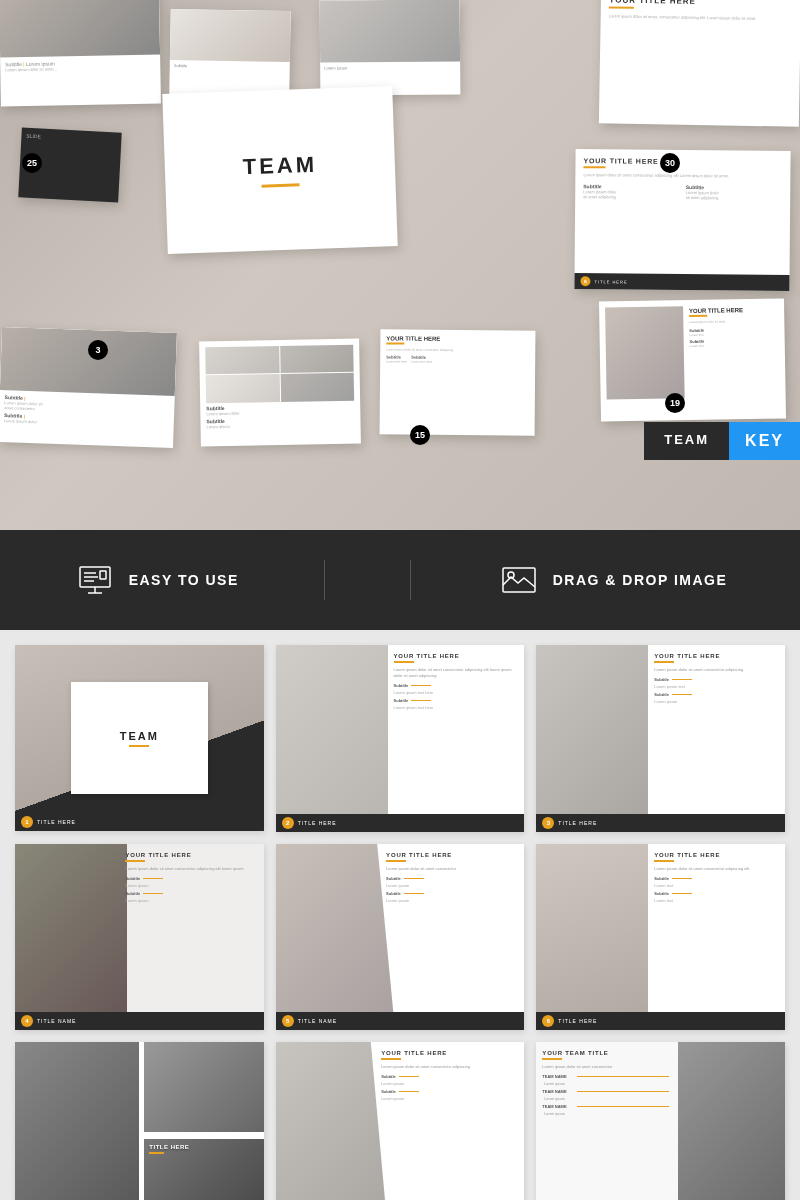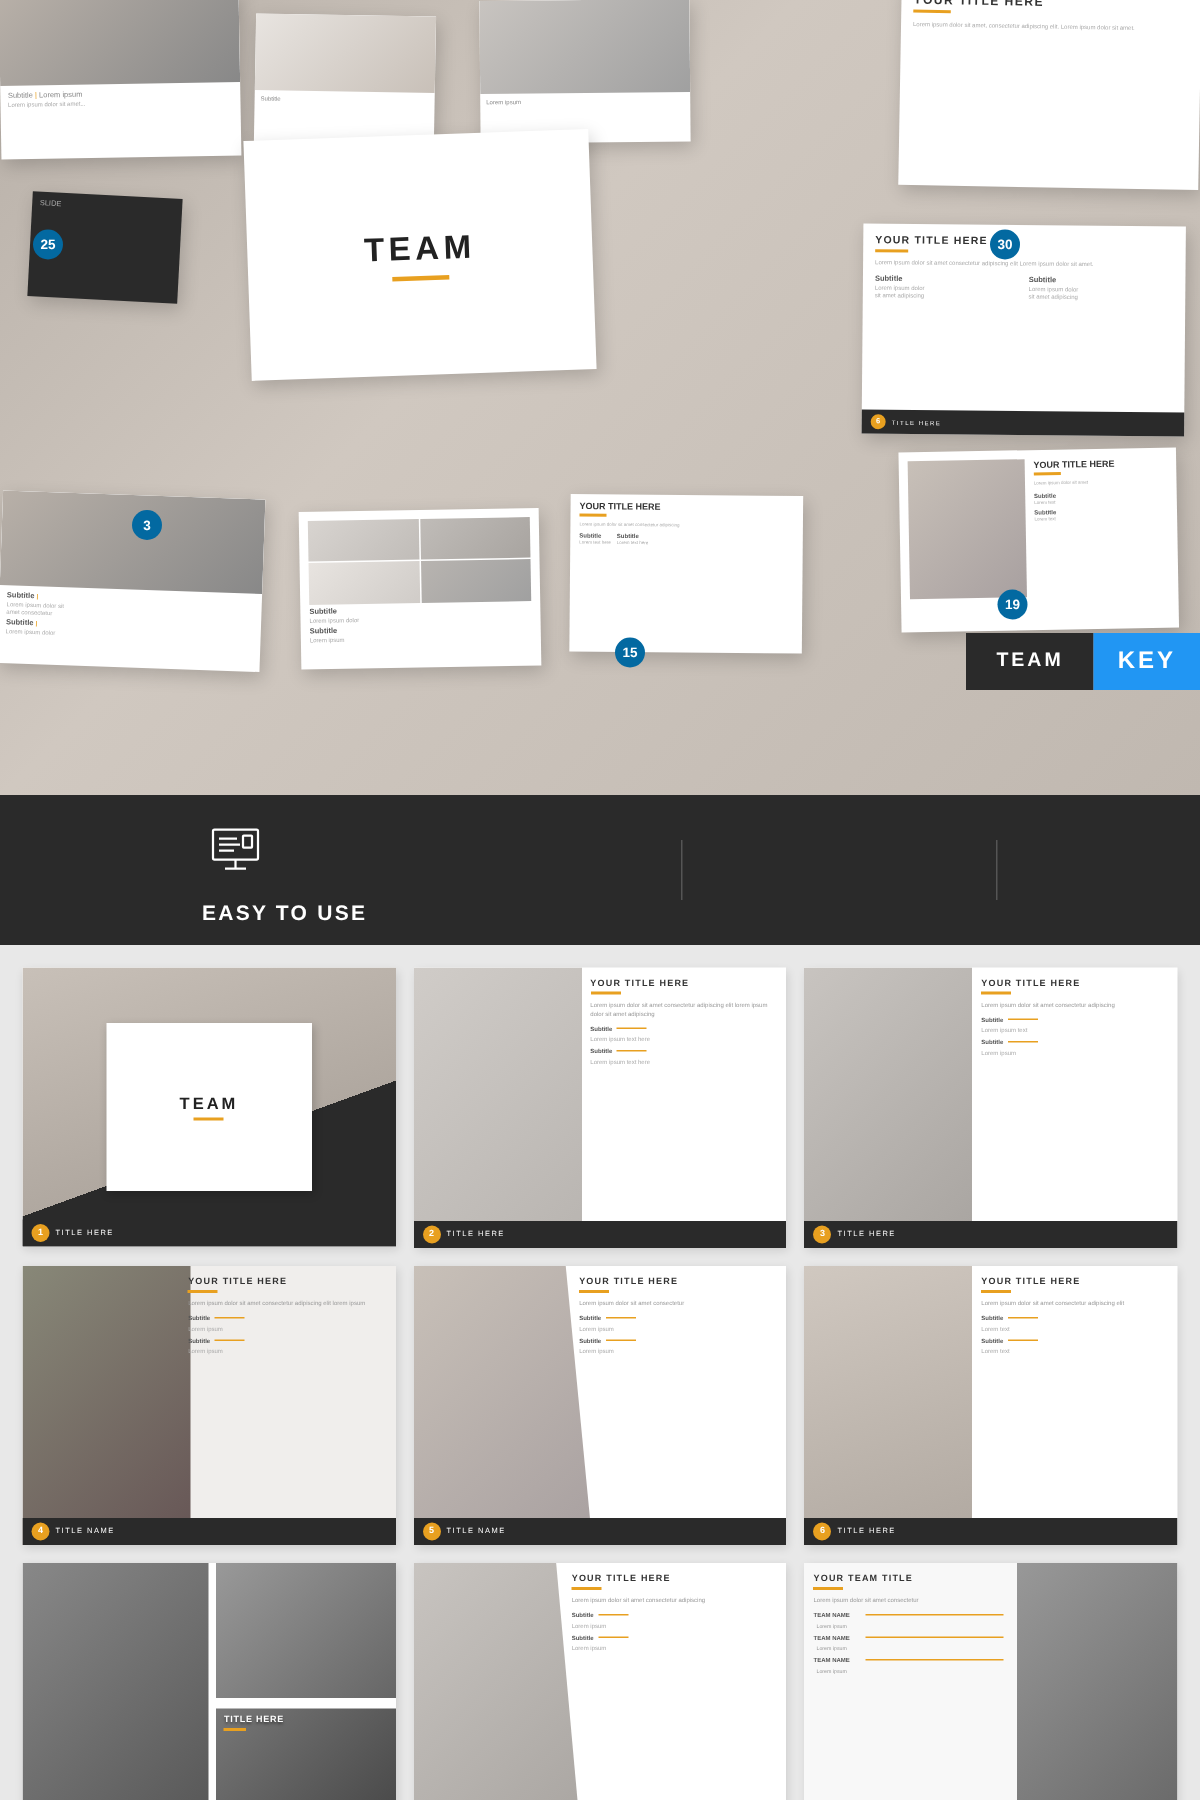--- a/index.html
+++ b/index.html
@@ -195,21 +195,21 @@
       font-weight: 700;
       letter-spacing: 2px;
     }
 
     
     .slide-num {
       position: absolute;
       width: 20px;
       height: 20px;
       border-radius: 50%;
-      background: #0369a1;
+      background: #000000;
       color: #fff;
       font-size: 9px;
       font-weight: 700;
       display: flex;
       align-items: center;
       justify-content: center;
     }
 
     
     .img-block {
@@ -224,22 +224,22 @@
       height: 100px;
       background: #2a2a2a;
       display: flex;
       align-items: center;
       justify-content: space-around;
       padding: 0 30px;
     }
 
     .feature-item {
       display: flex;
+      align-items: center;
       gap: 12px;
-      flex-direction: column;
     }
 
     .feature-icon {
       width: 44px;
       height: 44px;
       display: flex;
       align-items: center;
       justify-content: center;
     }
 
@@ -594,20 +594,31 @@
       </svg>
     </div>
     <span class="feature-label">EASY TO USE</span>
   </div>
 
   <div class="feature-divider"></div>
 
 
   <div class="feature-divider"></div>
 
+  <div class="feature-item">
+    <div class="feature-icon">
+      <svg viewBox="0 0 38 38">
+
+        <rect x="3" y="7" width="32" height="24" rx="1"></rect>
+        <polyline points="3,24 11,16 18,22 24,17 35,26"></polyline>
+        <circle cx="11" cy="14" r="3"></circle>
+      </svg>
+    </div>
+    <span class="feature-label">DRAG &amp; DROP IMAGE</span>
+  </div>
 
 </div>
 
 <div class="grid-section">
   <div class="slides-grid">
 
     <div class="grid-slide">
       <div class="gs-team-card">
         <div class="gs-team-inner">
           <div class="gs-team-title">TEAM</div>

